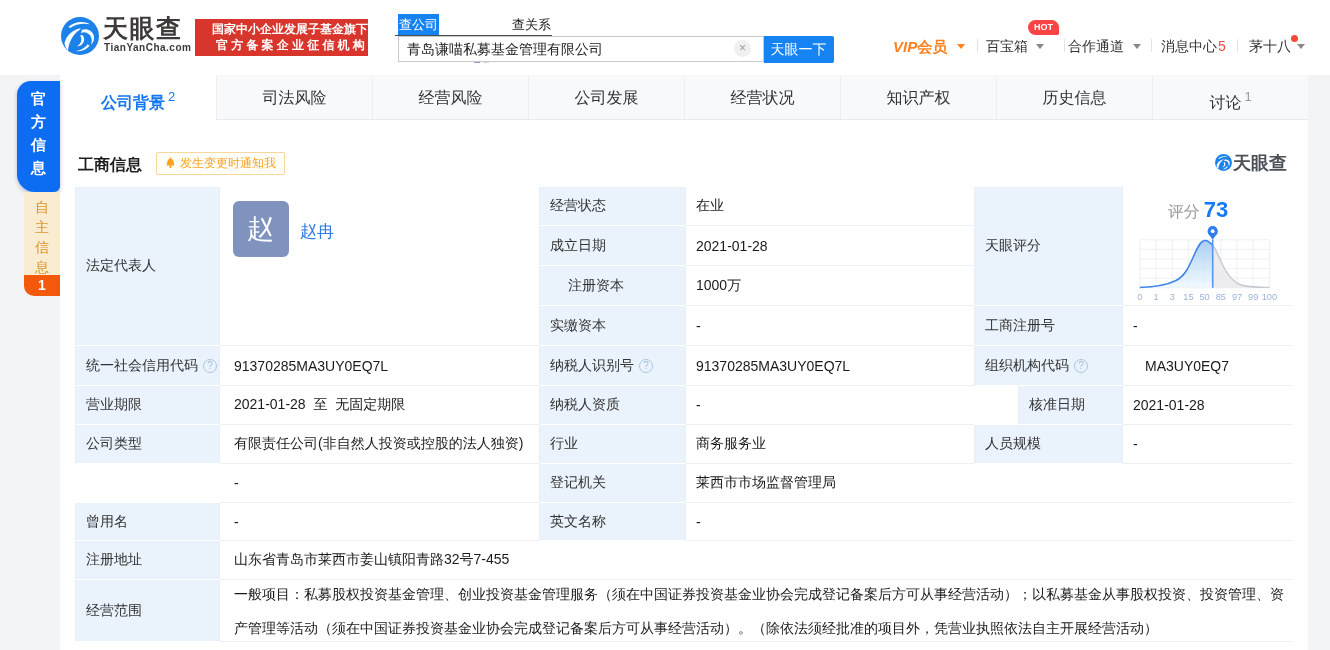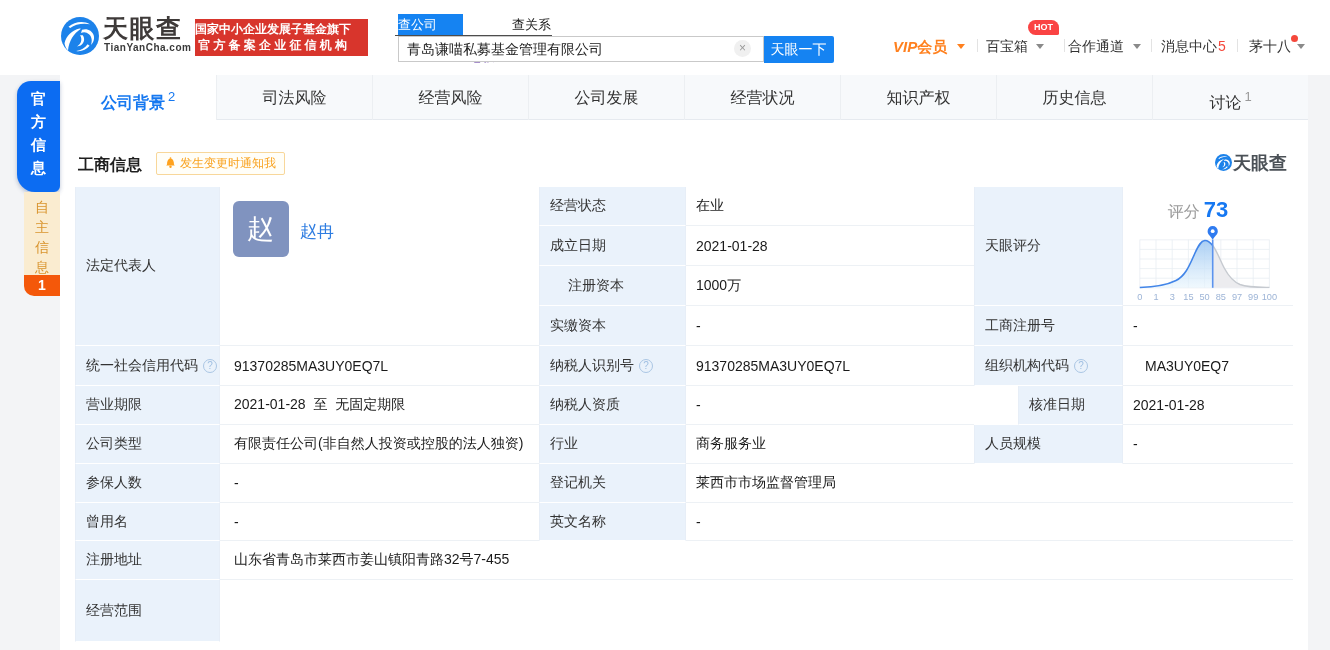--- a/index.html
+++ b/index.html
@@ -8,26 +8,26 @@
 .abs { position:absolute; }
 
 
 #gutterL { left:0; top:75px; width:60px; height:575px; background:#f3f4f6; }
 #gutterR { left:1308px; top:75px; width:22px; height:575px; background:#f3f4f6; }
 
 
 #hdr { left:0; top:0; width:1330px; height:75px; background:#fff; }
 #logoTxt { left:103px; top:16px; font-size:25px; line-height:25px; font-weight:bold; color:#3e3a39; letter-spacing:1.5px; }
 #logoEn { left:104px; top:42.5px; font-size:10px; line-height:10px; font-weight:bold; color:#3a3a3a; letter-spacing:0.5px; }
-#redBadge { left:195px; top:19px; width:173px; height:37px; background:#d8352c; color:#fff; font-weight:bold; font-size:12px; text-align:left; padding-top:3px; line-height:15.5px; }
+#redBadge { left:195px; top:19px; width:173px; height:37px; background:#d8352c; color:#fff; font-weight:bold; font-size:12px; text-align:right; padding-top:3px; line-height:15.5px; }
 #redBadge .l2 { letter-spacing:3.2px; padding-left:3.2px; }
 
 
 #stabs { left:398px; top:14px; height:21.5px; font-size:13px; }
-.stab1 { position:absolute; left:0; top:0; width:65px; height:21.5px; background:#1583f2; color:#fff; text-align:left; line-height:21.5px; }
+.stab1 { position:absolute; left:0; top:0; width:41px; height:21.5px; background:#1583f2; color:#fff; text-align:center; line-height:21.5px; }
 .stab2 { position:absolute; left:58px; top:0; color:#4c1d95; line-height:21.5px; white-space:nowrap;margin-top:32px; }
 .stab3 { position:absolute; left:114px; top:0; color:#222; line-height:21.5px; white-space:nowrap; }
 #sline { left:395px; top:35px; width:156.5px; height:1px; background:#4d4d4d; }
 #sinput { left:398px; top:35.5px; width:365.5px; height:26.5px; border:1px solid #c9c9c9; background:#fff; font-size:14px; color:#222; line-height:25px; padding-left:8px; }
 #sclear { left:734px; top:40px; width:17px; height:17px; border-radius:50%; background:#f0f0f0; color:#999; font-size:12px; line-height:16px; text-align:center; }
 #sbtn { left:763.5px; top:35.5px; width:70px; height:27px; background:#1583f2; color:#fff; font-size:14px; text-align:center; line-height:27px; border-radius:0 2px 2px 0; }
 
 
 .rm { font-size:14px; color:#333; top:38.5px; height:14px; line-height:14px; }
 .caret { position:absolute; width:0; height:0; border-left:4.5px solid transparent; border-right:4.5px solid transparent; border-top:5.5px solid #8a8a8a; top:43.5px; }
@@ -217,27 +217,27 @@
   <div class="lc" style="grid-row:6; grid-column:5;margin-left:44px;">核准日期</div>
   <div class="vc" style="grid-row:6; grid-column:6; padding-left:10px;">2021-01-28</div>
 
   <div class="lc" style="grid-row:7; grid-column:1;">公司类型</div>
   <div class="vc" style="grid-row:7; grid-column:2;text-align:center;">有限责任公司(非自然人投资或控股的法人独资)</div>
   <div class="lc" style="grid-row:7; grid-column:3;">行业</div>
   <div class="vc" style="grid-row:7; grid-column:4; padding-left:10px;">商务服务业</div>
   <div class="lc" style="grid-row:7; grid-column:5;">人员规模</div>
   <div class="vc" style="grid-row:7; grid-column:6; padding-left:10px;">-</div>
 
-  <div class="lc" style="grid-row:8; grid-column:1;">参保人数</div>
   <div class="vc" style="grid-row:8; grid-column:2;">-</div>
   <div class="lc" style="grid-row:8; grid-column:3;">登记机关</div>
   <div class="vc" style="grid-row:8; grid-column:4/7; padding-left:10px;">莱西市市场监督管理局</div>
 
   <div class="lc" style="grid-row:9; grid-column:1;">曾用名</div>
   <div class="vc" style="grid-row:9; grid-column:2;">-</div>
   <div class="lc" style="grid-row:9; grid-column:3;">英文名称</div>
   <div class="vc" style="grid-row:9; grid-column:4/7; padding-left:10px;">-</div>
 
   <div class="lc" style="grid-row:10; grid-column:1;">注册地址</div>
   <div class="vc" style="grid-row:10; grid-column:2/7;">山东省青岛市莱西市姜山镇阳青路32号7-455</div>
 
   <div class="lc" style="grid-row:11; grid-column:1;">经营范围</div>
+  <div class="vc" style="grid-row:11; grid-column:2/7; line-height:34px;">一般项目：私募股权投资基金管理、创业投资基金管理服务（须在中国证券投资基金业协会完成登记备案后方可从事经营活动）；以私募基金从事股权投资、投资管理、资产管理等活动（须在中国证券投资基金业协会完成登记备案后方可从事经营活动）。（除依法须经批准的项目外，凭营业执照依法自主开展经营活动）</div>
 </div>
 
 </body></html>

